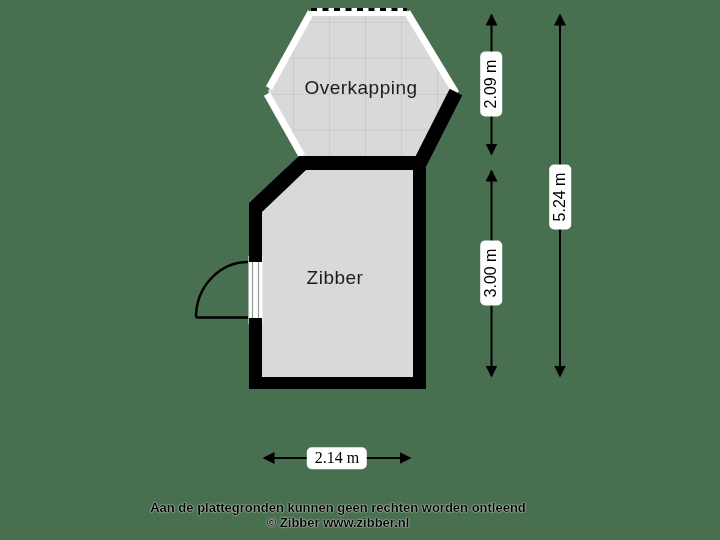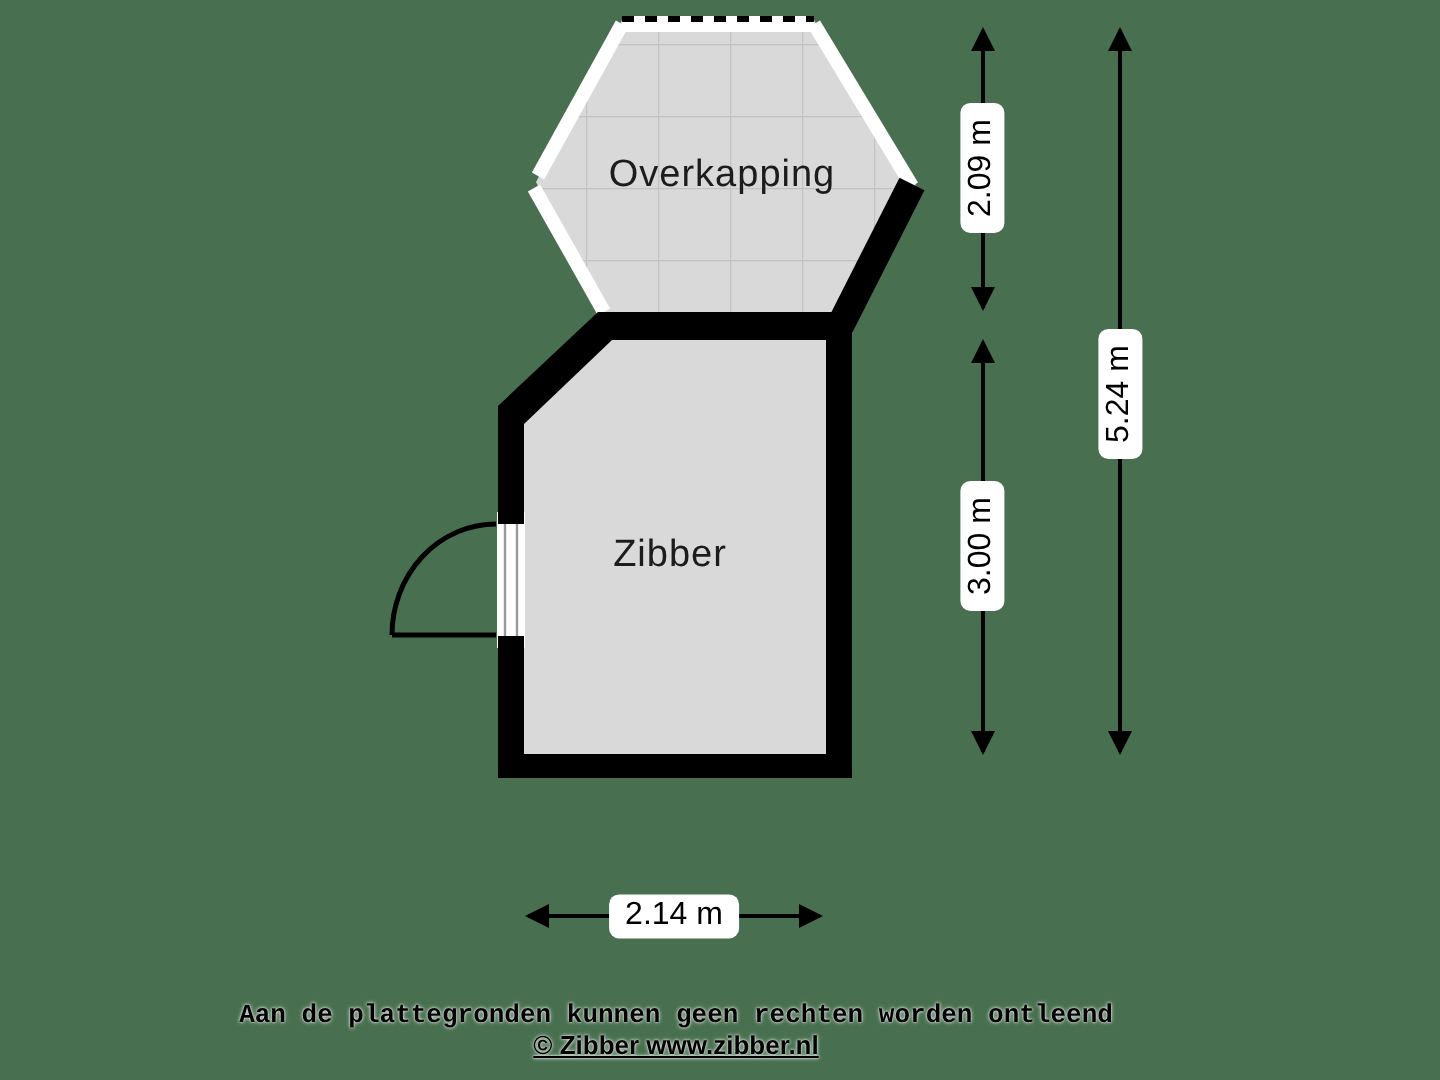--- a/index.html
+++ b/index.html
@@ -98,18 +98,18 @@
     <line x1="560" y1="15" x2="560" y2="376" stroke="#000000" stroke-width="2" marker-start="url(#arrow)" marker-end="url(#arrow)"></line>
     <line x1="264" y1="458" x2="410" y2="458" stroke="#000000" stroke-width="2" marker-start="url(#arrow)" marker-end="url(#arrow)"></line>
   </svg>
 
   <div class="room-label" style="left:361px; top:88px;">Overkapping</div>
   <div class="room-label" style="left:335px; top:278px;">Zibber</div>
 
   <div class="dim-label vertical" style="left:491px; top:84px;">2.09 m</div>
   <div class="dim-label vertical" style="left:491px; top:273px;">3.00 m</div>
   <div class="dim-label vertical" style="left:560px; top:197px;">5.24 m</div>
-  <div class="dim-label" style="left:337px; top:458px;">2.14 m</div>
+  <div class="dim-label" style="left:337px; top:458px;font-family:Liberation Serif, serif;">2.14 m</div>
 
-  <div class="footer-line" style="left:338px; top:500px;font-family:Liberation Mono, monospace;">Aan de plattegronden kunnen geen rechten worden ontleend</div>
-  <div class="footer-line" style="left:338px; top:515px;text-decoration:underline;">© Zibber www.zibber.nl</div>
+  <div class="footer-line" style="left:338px; top:500px;">Aan de plattegronden kunnen geen rechten worden ontleend</div>
+  <div class="footer-line" style="left:338px; top:515px;">© Zibber www.zibber.nl</div>
 
 </div>
 
 </body></html>

